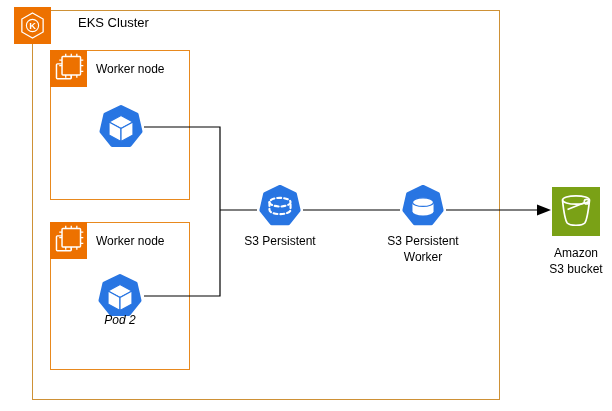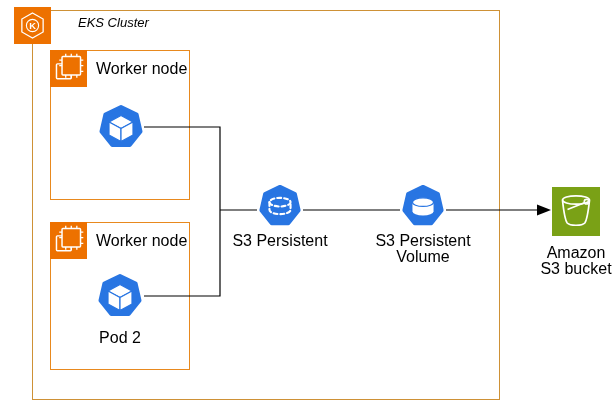--- a/index.html
+++ b/index.html
@@ -4,23 +4,23 @@
 <style>
   html,body{margin:0;padding:0;background:#ffffff;}
   body{font-family:"Liberation Sans", sans-serif; color:#000;}
   #canvas{position:relative;width:612px;height:411px;background:#fff;overflow:hidden;}
 
   .box{position:absolute;background:transparent;box-sizing:border-box;}
   .cluster-box{border:1px solid var(--cluster_border);}
   .node-box{border:1px solid var(--node_border);}
 
   .icon{position:absolute;display:block;}
-  .lbl{position:absolute;font-size:16px;line-height:16px;white-space:nowrap;}
+  .lbl{position:absolute;font-size:12px;line-height:16px;white-space:nowrap;}
   .lbl.center{text-align:center;white-space:normal;}
-  .title-lbl{font-size:13px;font-style:italic;}
+  .title-lbl{font-size:13px;}
 
   
   .aws-fill{fill:var(--aws_orange);}
   .k8s-fill{fill:var(--k8s_blue);}
   .k8s-stroke{stroke:var(--k8s_blue);}
   .green-fill{fill:var(--s3_green);}
   .white-fill{fill:#ffffff;}
   .line-stroke{stroke:var(--line_color);}
   .line-fill{fill:var(--line_color);}
 
@@ -84,41 +84,41 @@
   <div class="lbl" style="left:96px;top:233px;">Worker node</div>
 
   <svg class="icon" style="left:96px;top:272px;" width="48" height="48" viewBox="0 0 48 48">
     <polygon class="k8s-fill k8s-stroke" points="24,4 39.6,11.5 43.5,28.4 32.7,42 15.3,42 4.5,28.4 8.4,11.5" stroke-width="4" stroke-linejoin="round"></polygon>
     <g class="white-fill k8s-stroke" stroke-width="1.2" stroke-linejoin="round">
       <polygon points="24,12.5 36,19 24,25.5 12,19"></polygon>
       <polygon points="12,19 24,25.5 24,38.5 12,32"></polygon>
       <polygon points="36,19 24,25.5 24,38.5 36,32"></polygon>
     </g>
   </svg>
-  <div class="lbl center" style="left:70px;top:330px;width:100px;">Pod 2</div>
+  <div class="lbl center" style="left:70px;top:312px;width:100px;font-style:italic;">Pod 2</div>
 
   <svg class="icon" style="left:257px;top:183px;" width="46" height="46" viewBox="0 0 48 48">
     <polygon class="k8s-fill k8s-stroke" points="24,4 39.6,11.5 43.5,28.4 32.7,42 15.3,42 4.5,28.4 8.4,11.5" stroke-width="4" stroke-linejoin="round"></polygon>
     <g fill="none" stroke="#fff" stroke-width="2.2" stroke-dasharray="4 3" stroke-linecap="round">
       <ellipse cx="24" cy="20" rx="11" ry="4.5"></ellipse>
       <path d="M13,20 V28 A11,4.5 0 0 0 35,28 V20"></path>
     </g>
   </svg>
   <div class="lbl center" style="left:220px;top:233px;width:120px;">
     <div>S3 Persistent</div>
   </div>
 
   <svg class="icon" style="left:400px;top:183px;" width="46" height="46" viewBox="0 0 48 48">
     <polygon class="k8s-fill k8s-stroke" points="24,4 39.6,11.5 43.5,28.4 32.7,42 15.3,42 4.5,28.4 8.4,11.5" stroke-width="4" stroke-linejoin="round"></polygon>
     <path class="white-fill" d="M13,20 L13,29.5 A11,4.5 0 0 0 35,29.5 L35,20 Z"></path>
     <ellipse class="white-fill k8s-stroke" cx="24" cy="20" rx="11" ry="4.5" stroke-width="1.3"></ellipse>
   </svg>
   <div class="lbl center" style="left:363px;top:233px;width:120px;">
     <div>S3 Persistent</div>
-    <div>Volume</div>
+    <div>Worker</div>
   </div>
 
   <svg class="icon" style="left:552px;top:187px;" width="48" height="49" viewBox="0 0 48 49">
     <rect class="green-fill" width="48" height="49"></rect>
     <g fill="none" stroke="#fff" stroke-width="1.7">
       <ellipse cx="24" cy="13" rx="13.5" ry="4.2"></ellipse>
       <path d="M10.5,13.5 C11.5,22.5 13,33 15.2,36 A9.2,3.2 0 0 0 32.8,36 C35,33 36.5,22.5 37.5,13.5"></path>
       <path d="M15.5,22.5 L33,15.5"></path>
       <circle cx="34.6" cy="14.7" r="2.3"></circle>
     </g>

